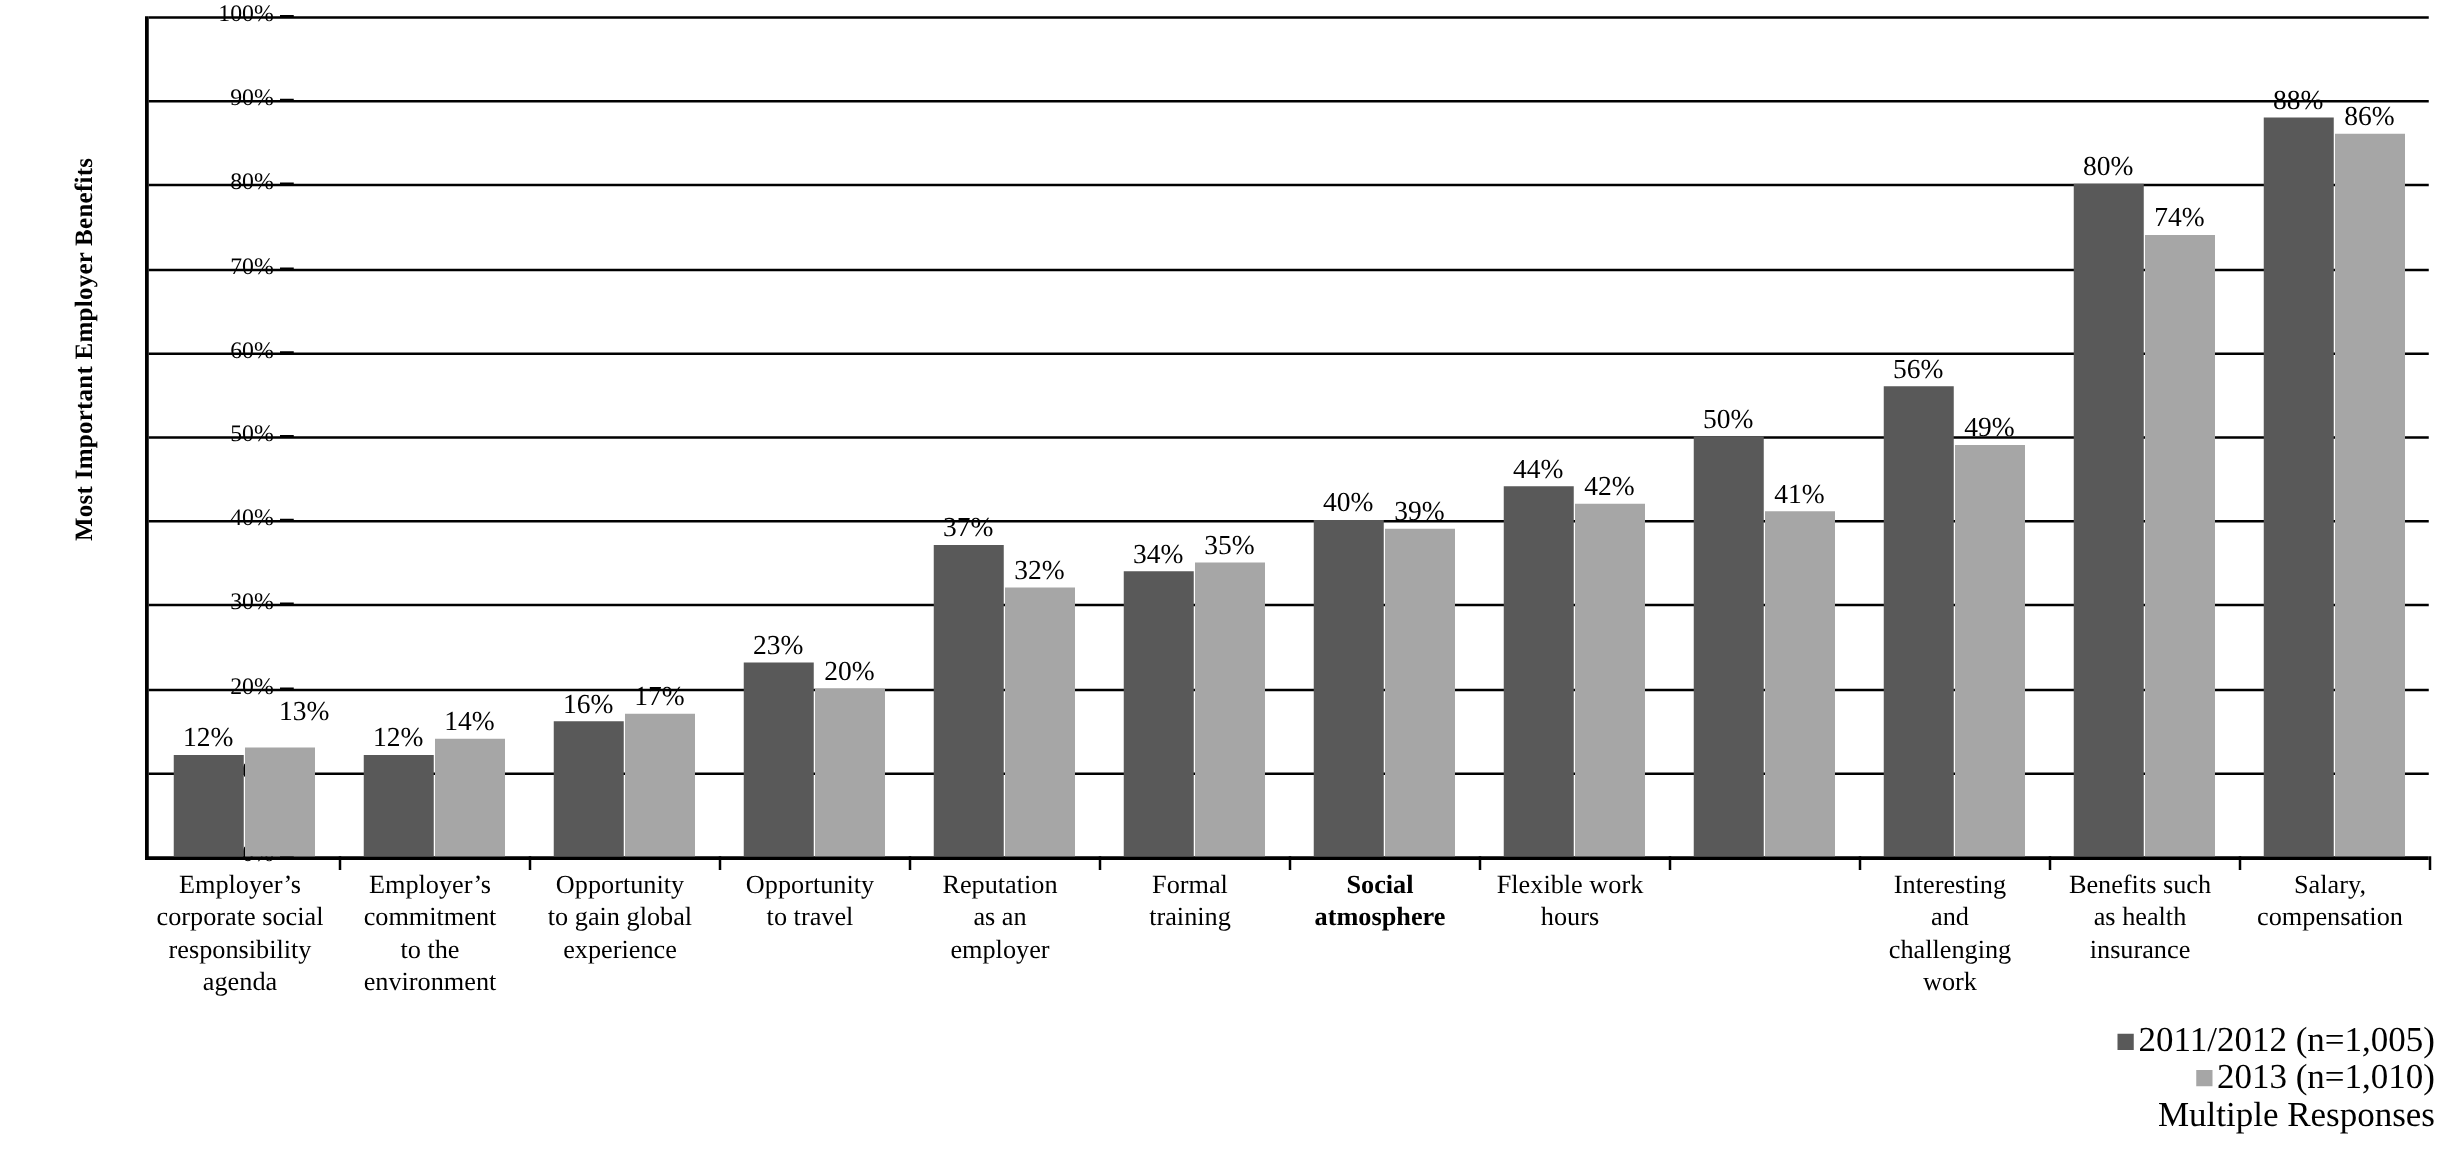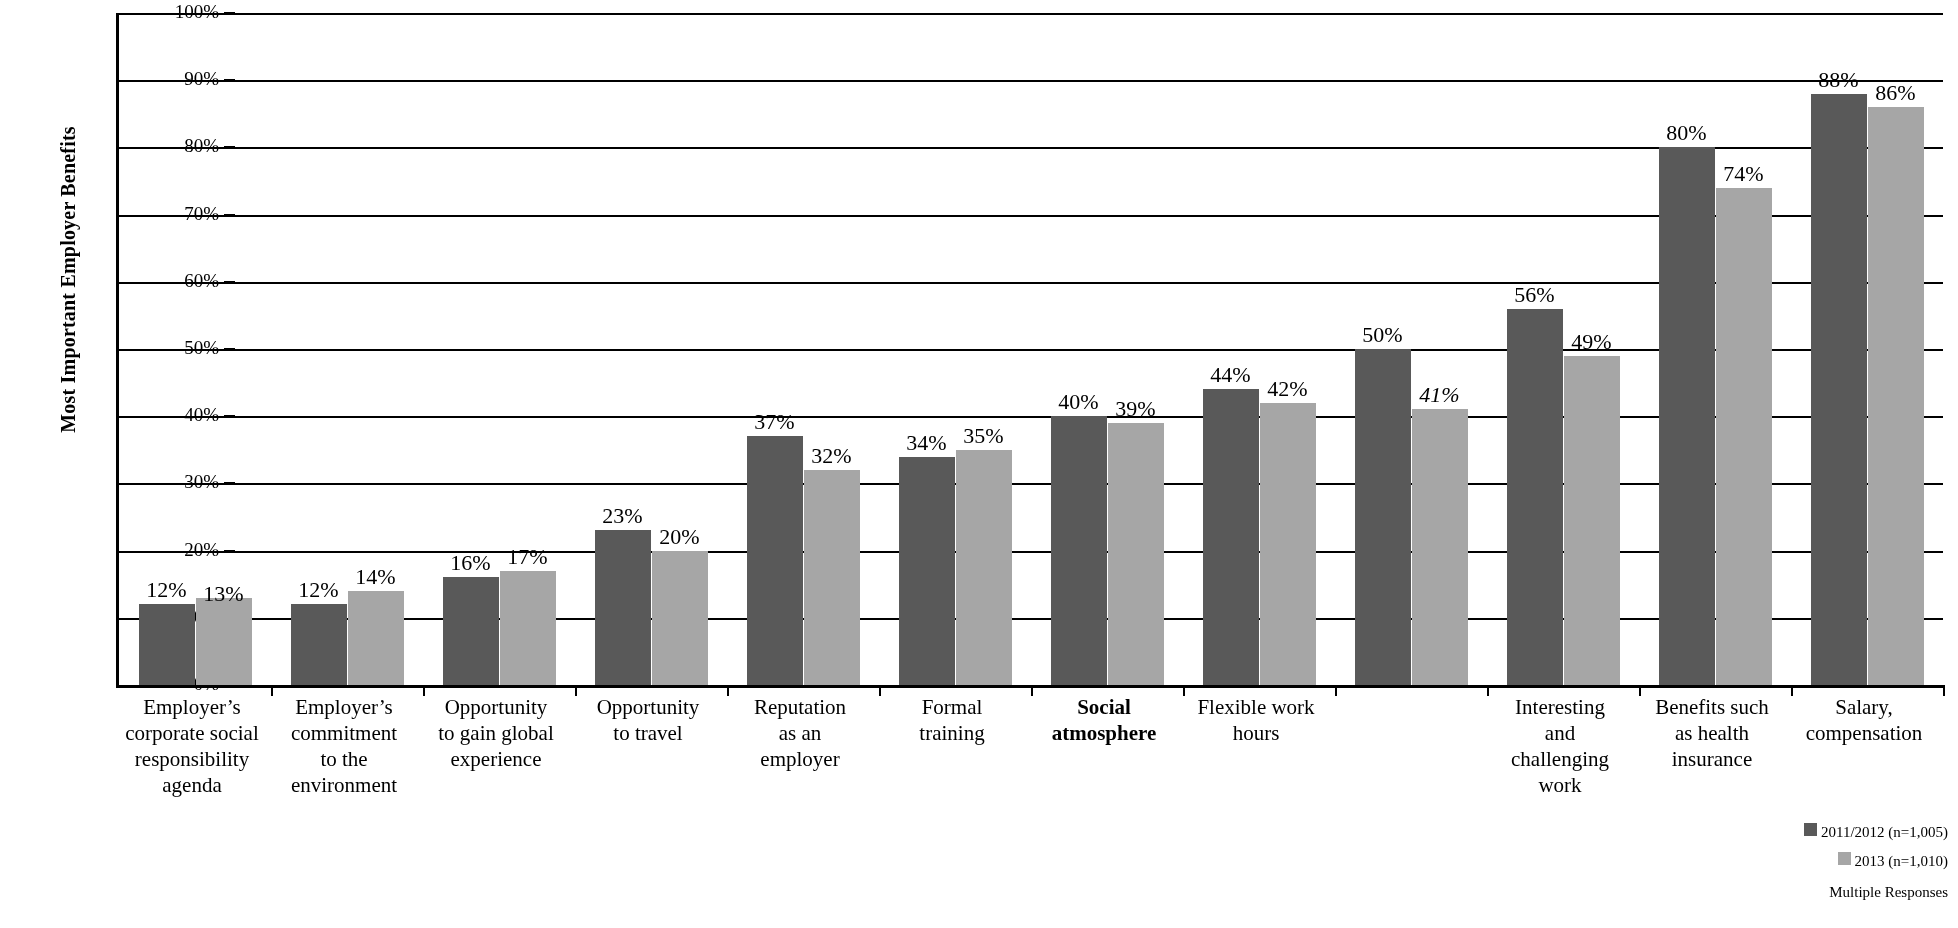--- a/index.html
+++ b/index.html
@@ -139,21 +139,21 @@
     color: #000;
   }
 
   
   .legend {
     position: absolute;
     left: 1588px;
     top: 818px;
     width: 360px;
     text-align: right;
-    font-size: 15px;
+    font-size: 28px;
     line-height: 29px;
   }
   .legend-row {
     display: block;
     white-space: nowrap;
   }
   .legend-swatch {
     display: inline-block;
     width: 13px;
     height: 13px;
@@ -235,21 +235,21 @@
         <div class="gridline" style="top: 470.4px;"></div>
         <div class="gridline" style="top: 537.6px;"></div>
         <div class="gridline" style="top: 604.8px;"></div>
       </div>
     <div class="cat-layer" id="cat-layer">
         <div class="category" style="left: 0px; width: 152px;">
           <div class="cat-sep" style="left: 152px;"></div>
           <div class="bar s0" title="Employer’s corporate social responsibility agenda — 2011/2012 (n=1,005): 12%" style="left: 19.5px; width: 56px; height: 80.64px;"></div>
           <div class="bar-label" style="left: 7.5px; width: 80px; bottom: 82.64px;">12%</div>
           <div class="bar s1" title="Employer’s corporate social responsibility agenda — 2013 (n=1,010): 13%" style="left: 76.5px; width: 56px; height: 87.36px;"></div>
-          <div class="bar-label" style="left: 64.5px; width: 80px; bottom: 79px;">13%</div>
+          <div class="bar-label" style="left: 64.5px; width: 80px; bottom: 104px; text-align: right;">13%</div>
         </div>
         <div class="category" style="left: 152px; width: 152px;">
           <div class="cat-sep" style="left: 152px;"></div>
           <div class="bar s0" title="Employer’s commitment to the environment — 2011/2012 (n=1,005): 12%" style="left: 19.5px; width: 56px; height: 80.64px;"></div>
           <div class="bar-label" style="left: 7.5px; width: 80px; bottom: 82.64px;">12%</div>
           <div class="bar s1" title="Employer’s commitment to the environment — 2013 (n=1,010): 14%" style="left: 76.5px; width: 56px; height: 94.08px;"></div>
           <div class="bar-label" style="left: 64.5px; width: 80px; bottom: 96.08px;">14%</div>
         </div>
         <div class="category" style="left: 304px; width: 152px;">
           <div class="cat-sep" style="left: 152px;"></div>
@@ -291,21 +291,21 @@
           <div class="bar s0" title="Flexible work hours — 2011/2012 (n=1,005): 44%" style="left: 19.5px; width: 56px; height: 295.68px;"></div>
           <div class="bar-label" style="left: 7.5px; width: 80px; bottom: 297.68px;">44%</div>
           <div class="bar s1" title="Flexible work hours — 2013 (n=1,010): 42%" style="left: 76.5px; width: 56px; height: 282.24px;"></div>
           <div class="bar-label" style="left: 64.5px; width: 80px; bottom: 284.24px;">42%</div>
         </div>
         <div class="category" style="left: 1216px; width: 152px;">
           <div class="cat-sep" style="left: 152px;"></div>
           <div class="bar s0" title="Supervisor who will mentor and coach me — 2011/2012 (n=1,005): 50%" style="left: 19.5px; width: 56px; height: 336px;"></div>
           <div class="bar-label" style="left: 7.5px; width: 80px; bottom: 338px;">50%</div>
           <div class="bar s1" title="Supervisor who will mentor and coach me — 2013 (n=1,010): 41%" style="left: 76.5px; width: 56px; height: 275.52px;"></div>
-          <div class="bar-label" style="left: 64.5px; width: 80px; bottom: 277.52px; font-style: italic;">41%</div>
+          <div class="bar-label" style="left: 64.5px; width: 80px; bottom: 277.52px;">41%</div>
         </div>
         <div class="category" style="left: 1368px; width: 152px;">
           <div class="cat-sep" style="left: 152px;"></div>
           <div class="bar s0" title="Interesting and challenging work — 2011/2012 (n=1,005): 56%" style="left: 19.5px; width: 56px; height: 376.32px;"></div>
           <div class="bar-label" style="left: 7.5px; width: 80px; bottom: 378.32px;">56%</div>
           <div class="bar s1" title="Interesting and challenging work — 2013 (n=1,010): 49%" style="left: 76.5px; width: 56px; height: 329.28px;"></div>
           <div class="bar-label" style="left: 64.5px; width: 80px; bottom: 331.28px;">49%</div>
         </div>
         <div class="category" style="left: 1520px; width: 152px;">
           <div class="cat-sep" style="left: 152px;"></div>

